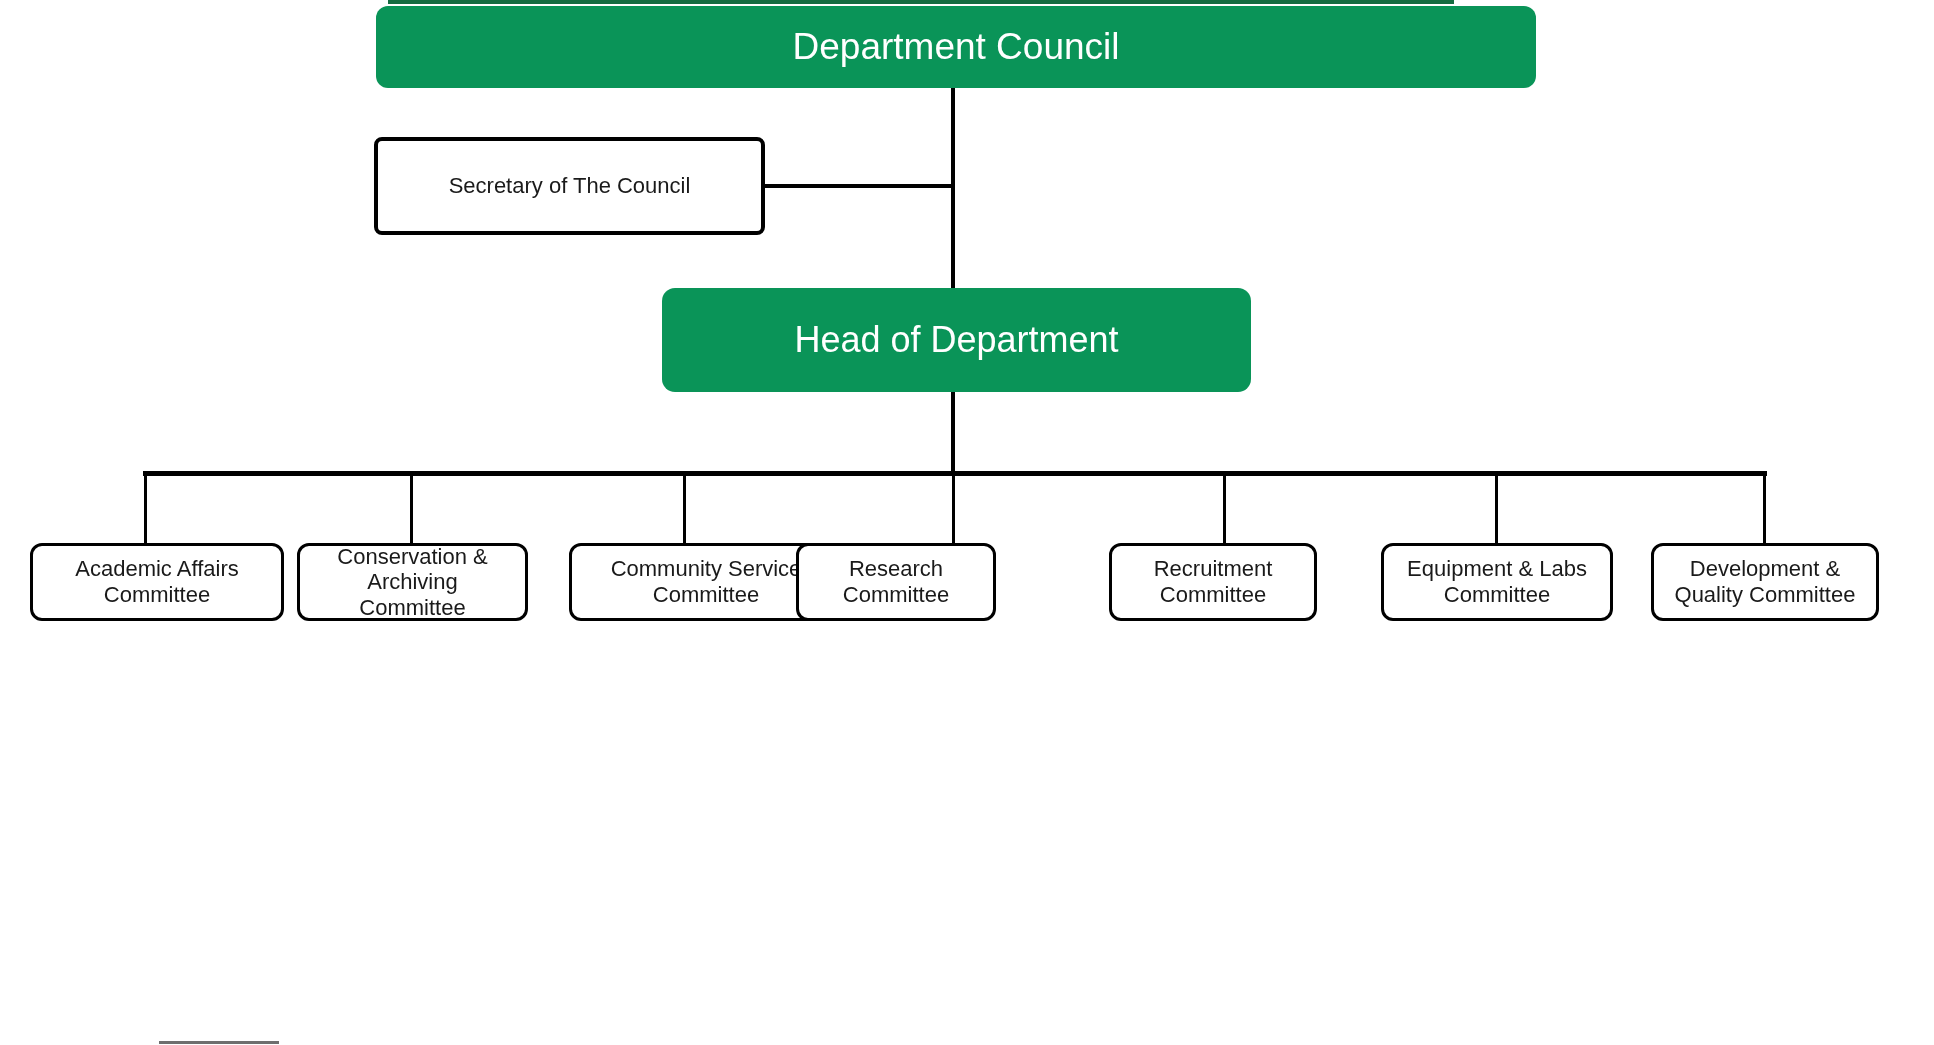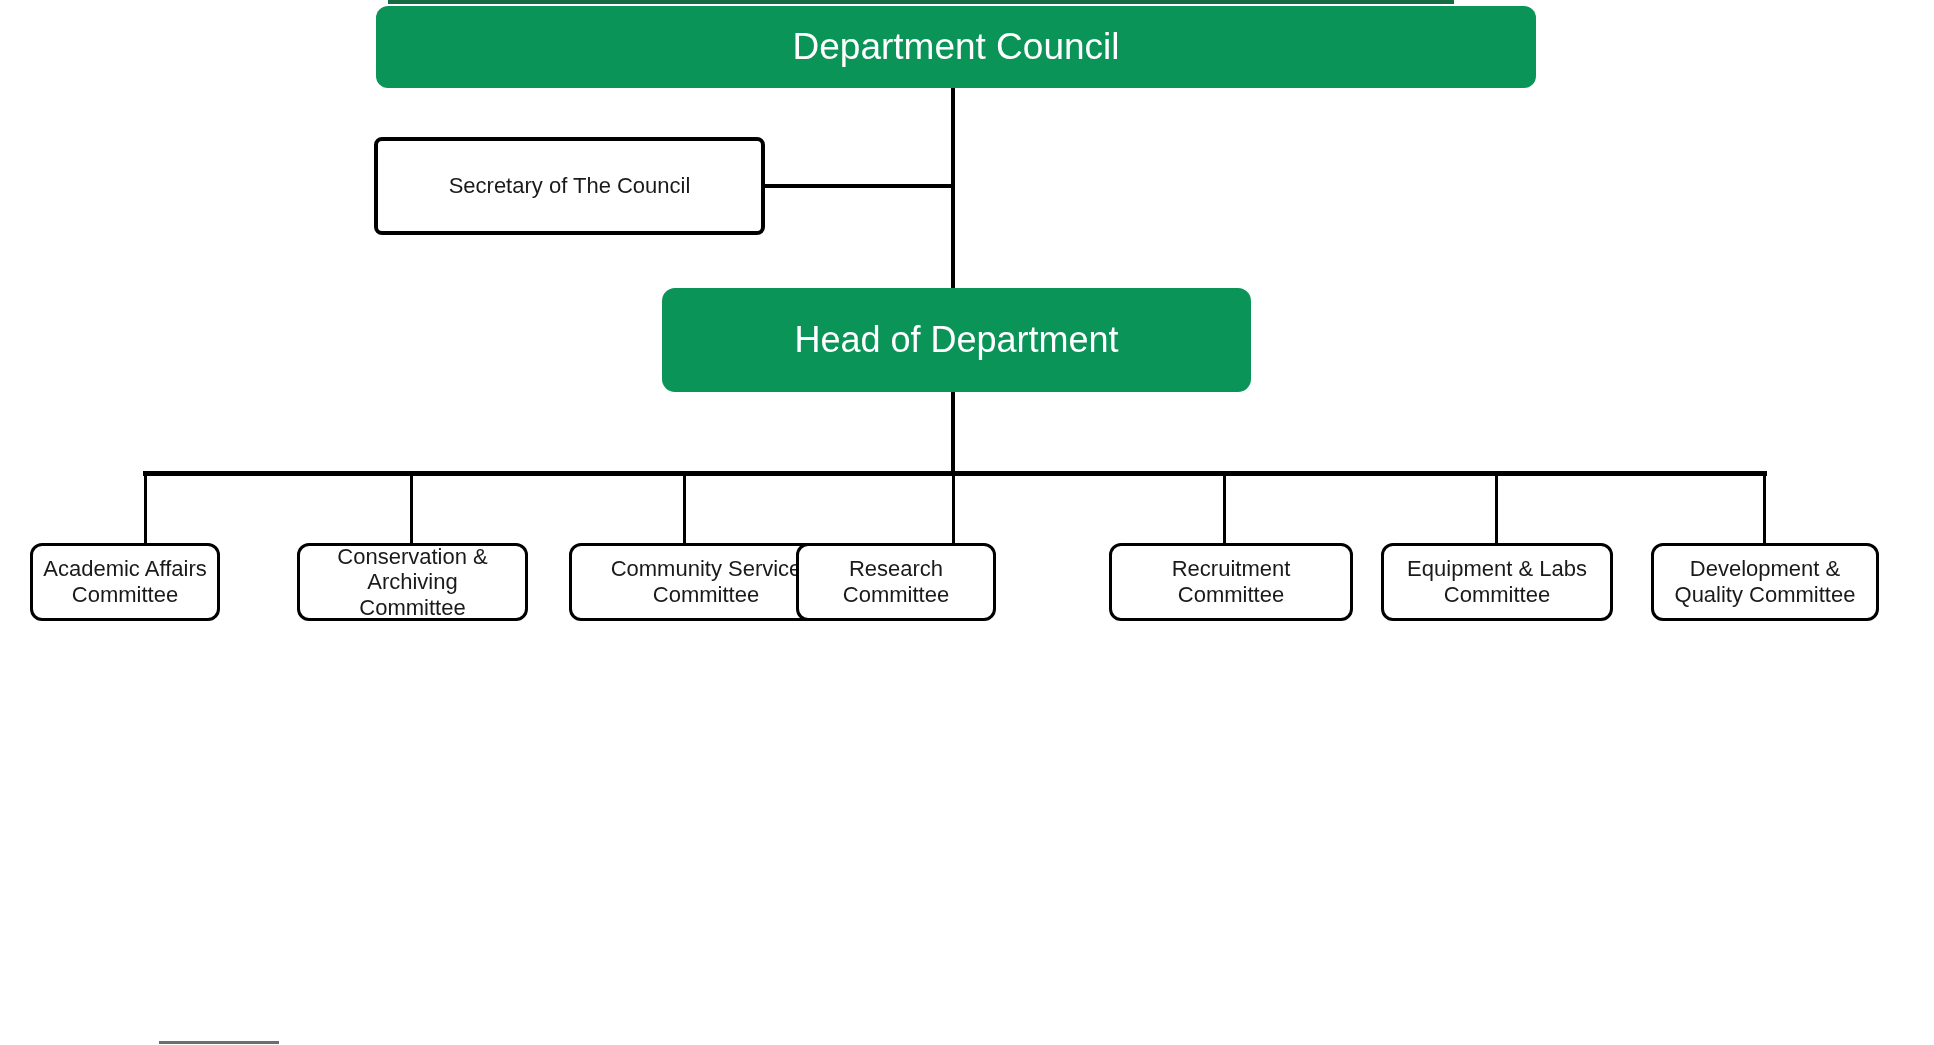--- a/index.html
+++ b/index.html
@@ -54,25 +54,25 @@
     border-radius: 8px;
     font-size: 22px;
   }
   .committee {
     top: 543px; height: 78px;
     border-radius: 12px;
     font-size: 22px;
     line-height: 1.16;
     padding: 0 4px;
   }
-  .c1 { left: 30px;   width: 190px; }
+  .c1 { left: 30px;   width: 254px; }
   .c2 { left: 297px;  width: 231px; }
   .c3 { left: 569px;  width: 274px; }
   .c4 { left: 796px;  width: 200px; }
-  .c5 { left: 1109px; width: 244px; }
+  .c5 { left: 1109px; width: 208px; }
   .c6 { left: 1381px; width: 232px; }
   .c7 { left: 1651px; width: 228px; }
   .line {
     position: absolute;
     background: #000000;
   }
   .v-council-head { left: 951px; top: 86px;  width: 4px;  height: 204px; }
   .h-secretary    { left: 762px; top: 184px; width: 191px; height: 4px; }
   .v-head-bus     { left: 951px; top: 390px; width: 4px;  height: 83px; }
   .h-bus          { left: 143px; top: 471px; width: 1624px; height: 5px; }

